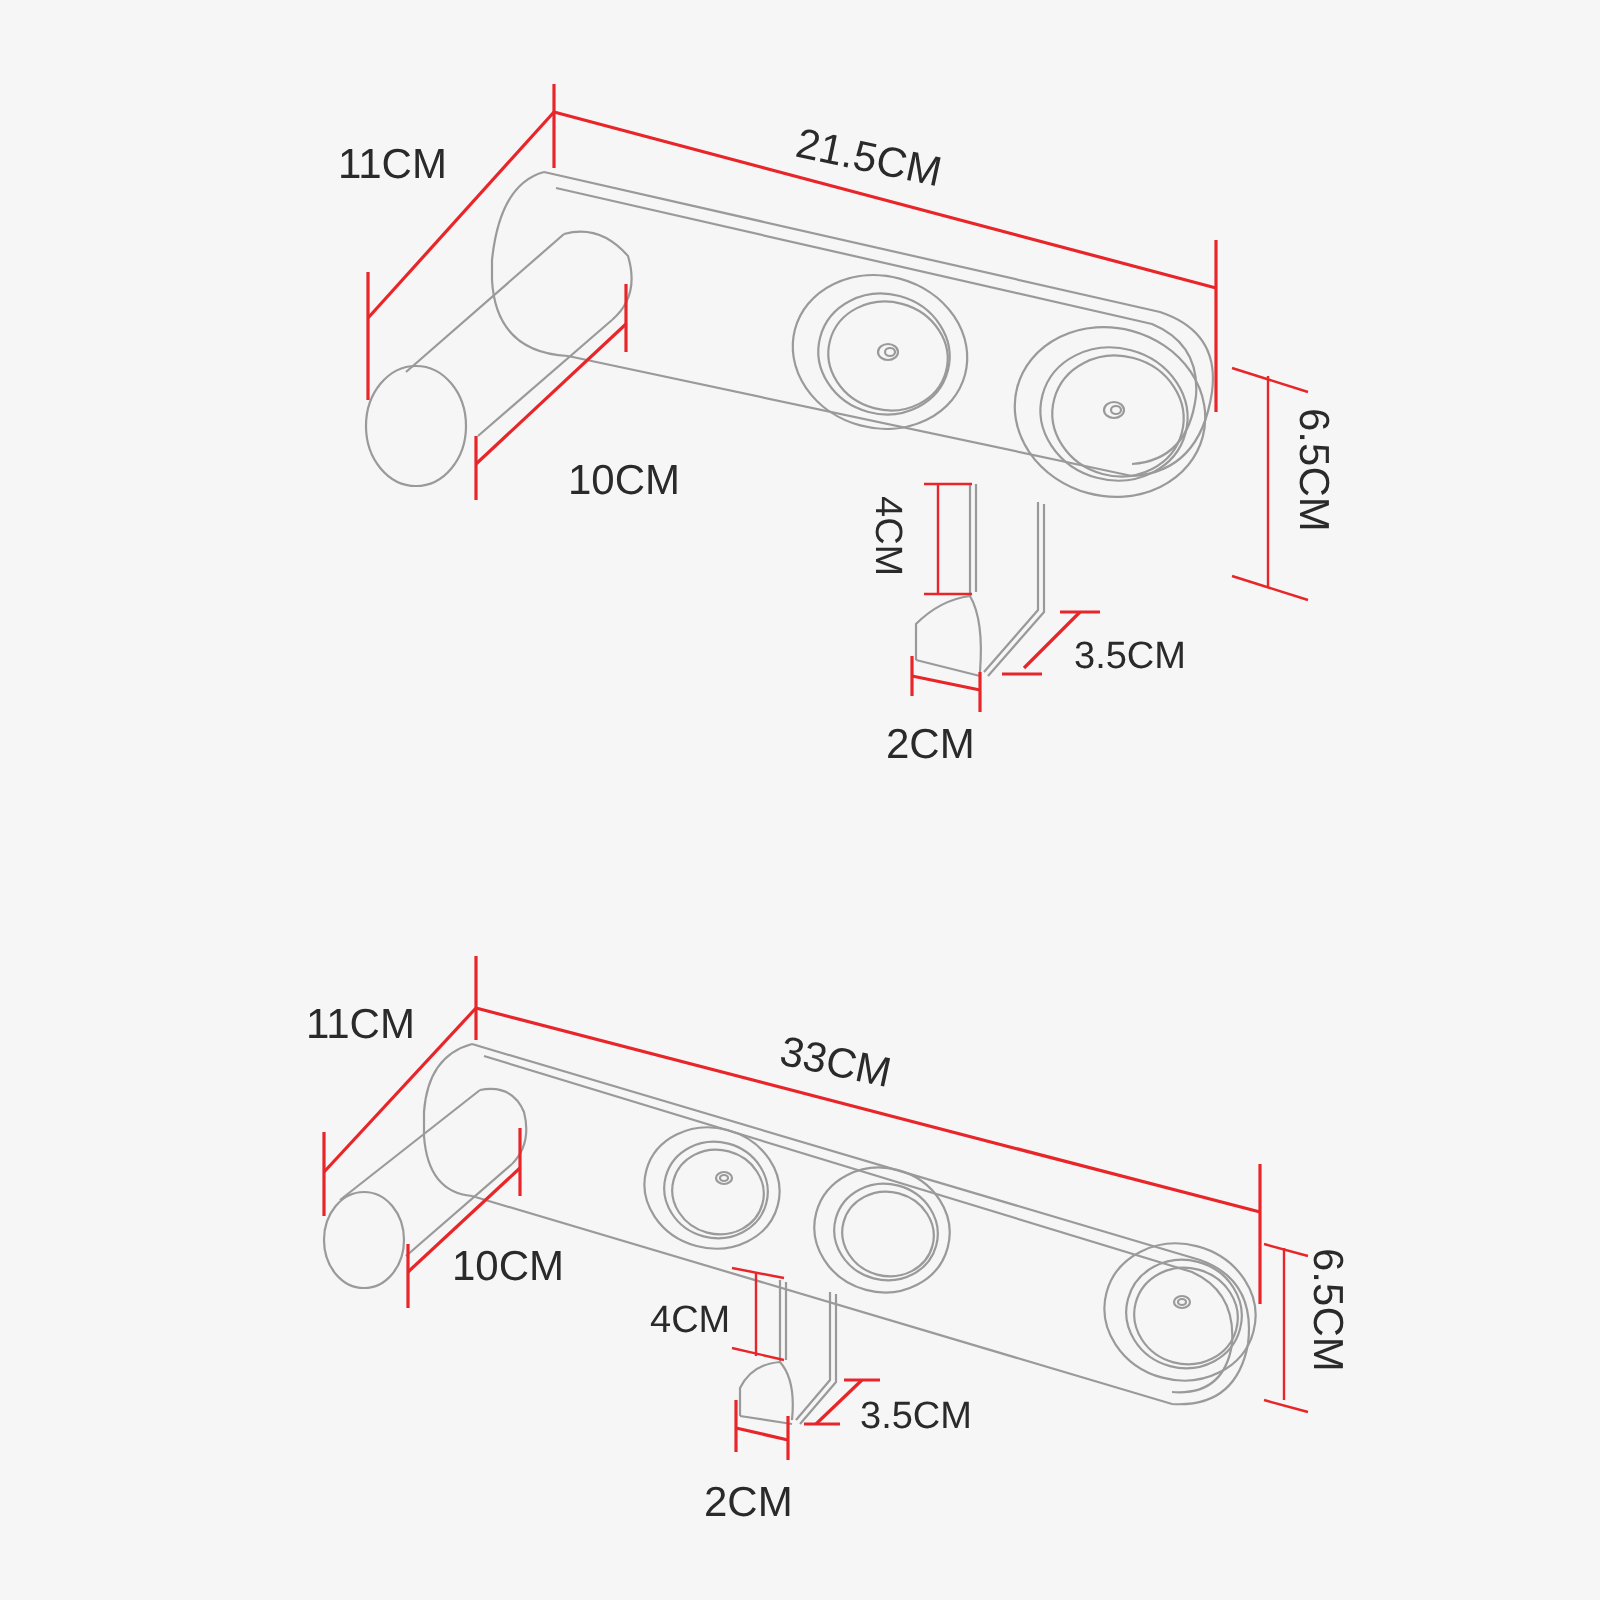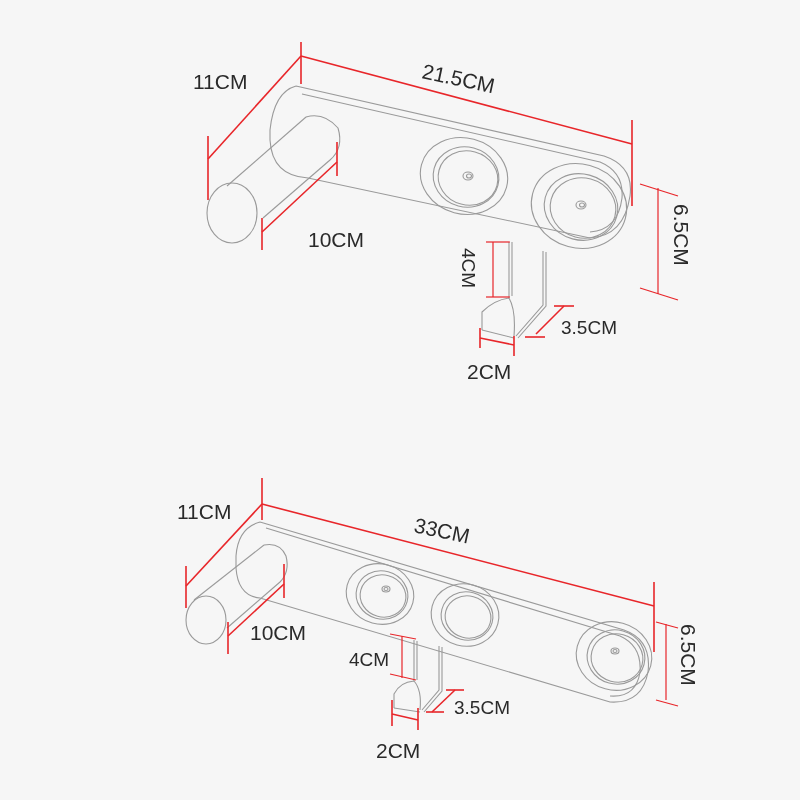--- a/index.html
+++ b/index.html
@@ -1,20 +1,20 @@
 <!DOCTYPE html>
 <html><head>
 <meta charset="utf-8">
 <style>
   html, body { margin: 0; padding: 0; }
   body {
     width: 800px; height: 800px; background: #f6f6f6; overflow: hidden;
     font-family: "Liberation Sans", "DejaVu Sans", sans-serif;
   }
-  .stage { position: relative; width: 712px; height: 800px; margin-left: 24px; }
+  .stage { position: relative; width: 712px; height: 800px; }
   svg.diagram { position: absolute; left: 0; top: 0; }
   .outline { fill: none; stroke: #9a9a9a; stroke-width: 1.1; }
   .dim { fill: none; stroke: #e8262a; stroke-width: 1.6; }
   .dim-thin { fill: none; stroke: #e8262a; stroke-width: 1.2; }
   .label { fill: #2a2a2a; font-family: "Liberation Sans", "DejaVu Sans", sans-serif; font-size: 21px; }
   .label-sm { fill: #2a2a2a; font-family: "Liberation Sans", "DejaVu Sans", sans-serif; font-size: 19px; }
 </style>
 </head>
 <body>
 

